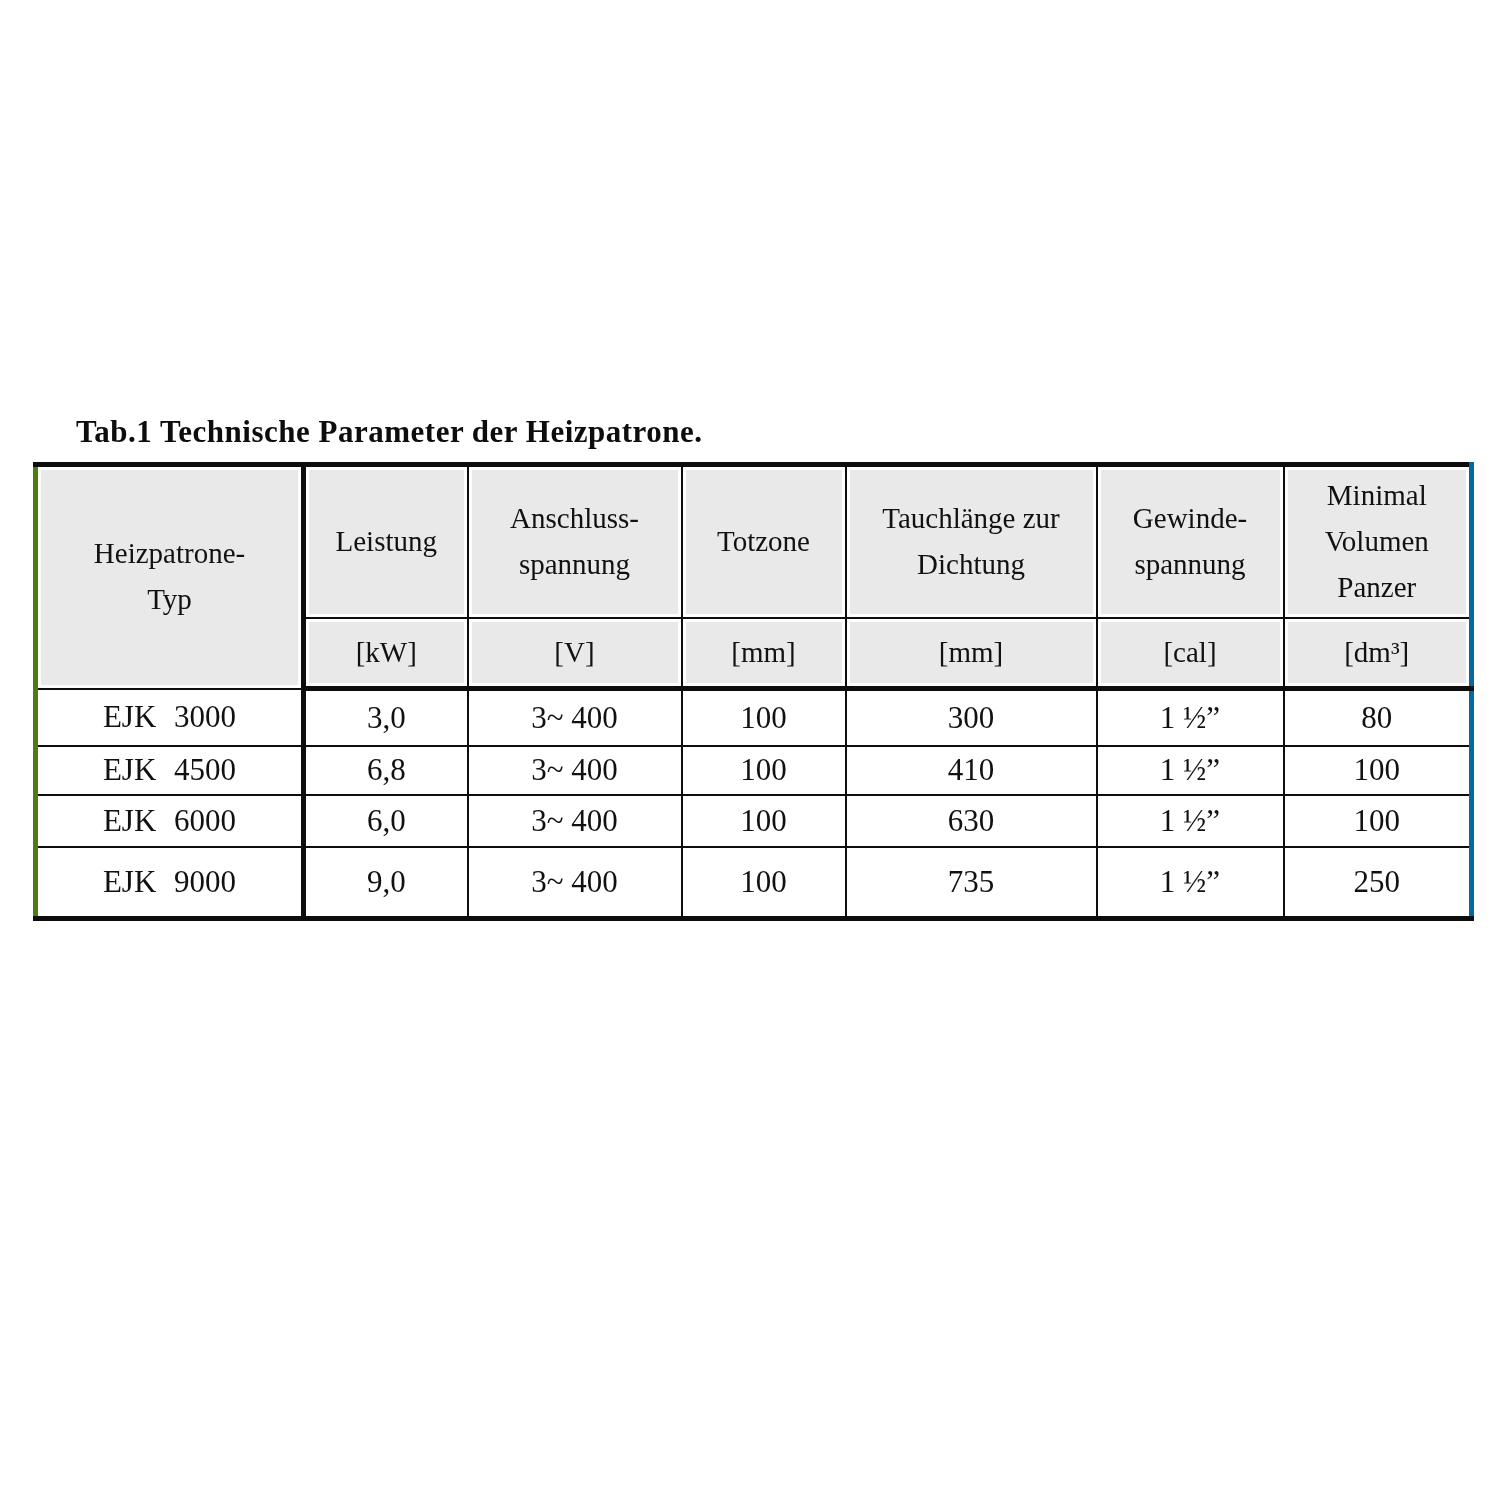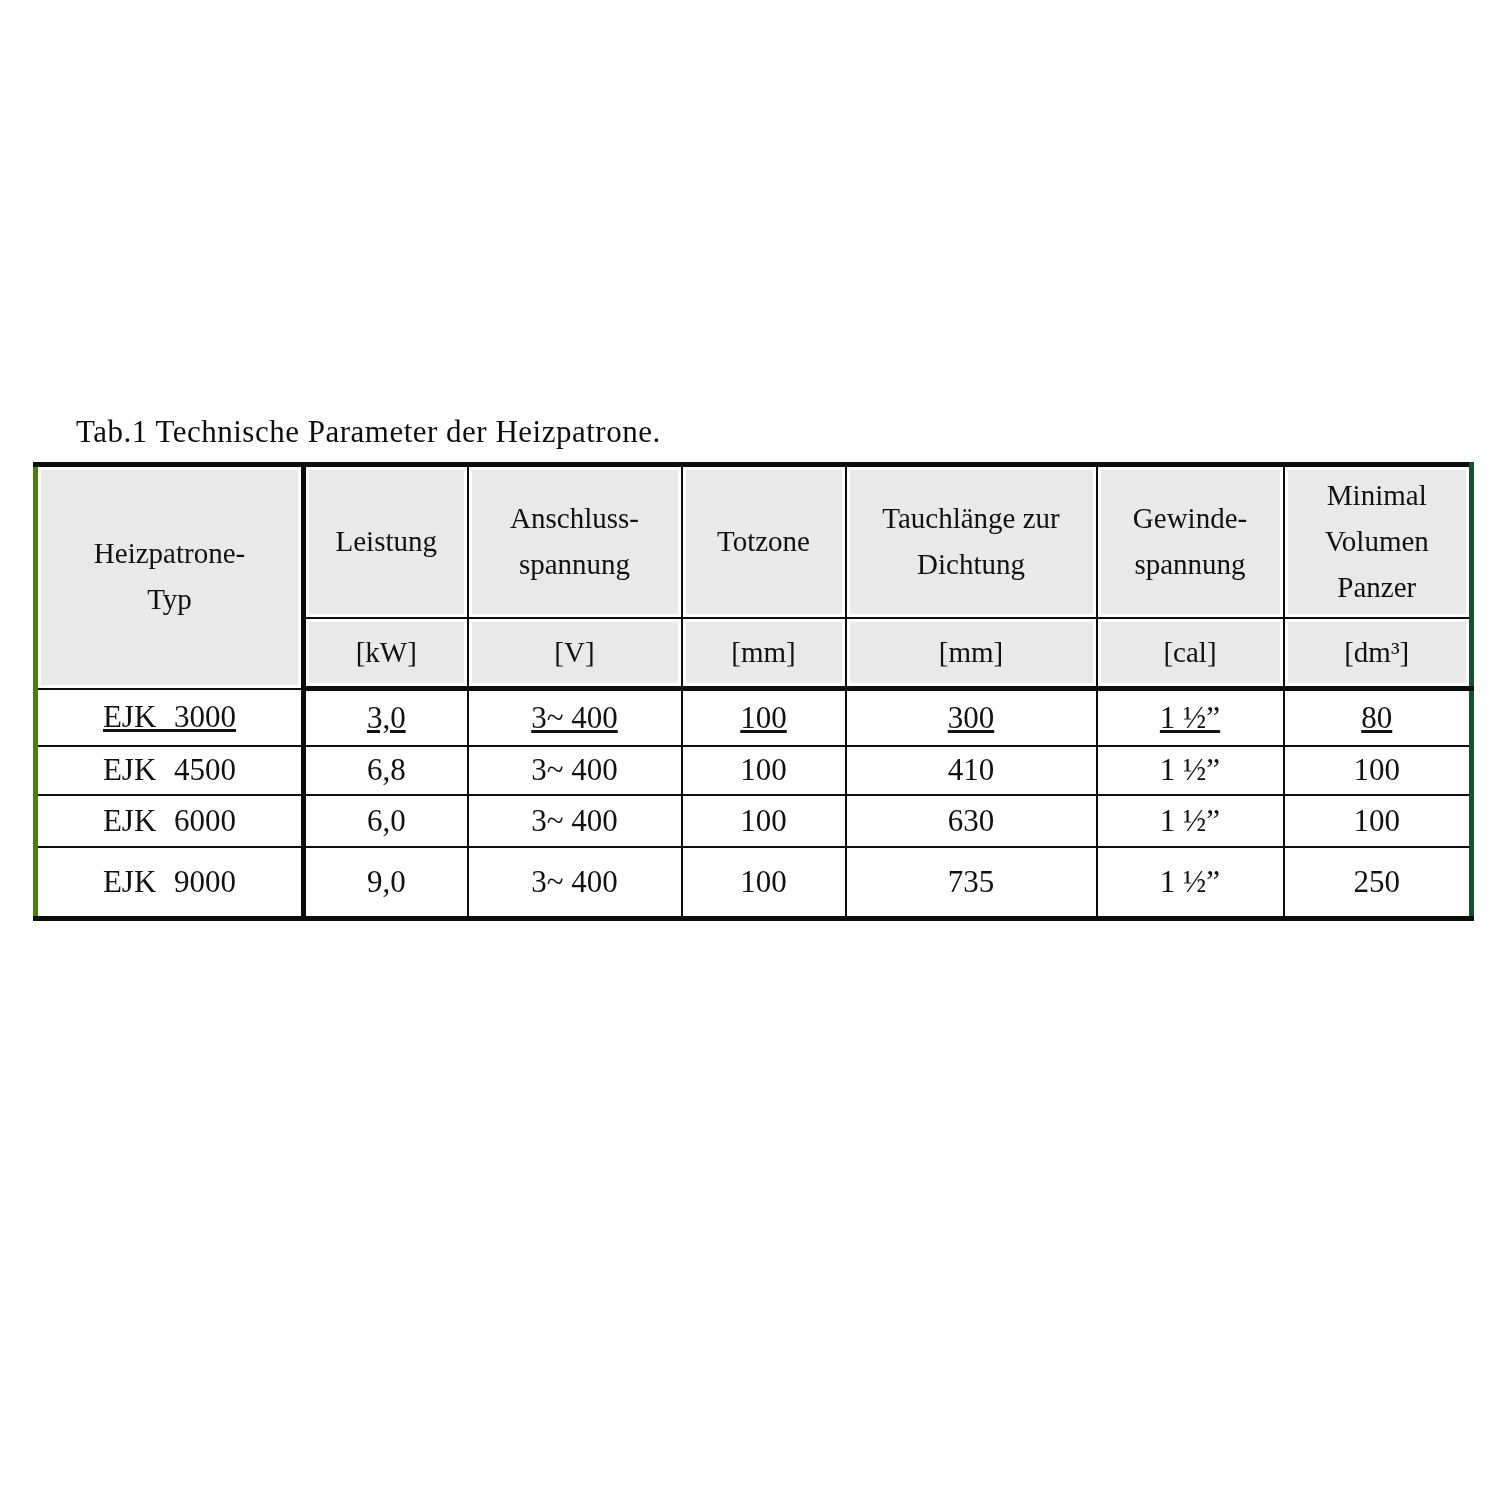--- a/index.html
+++ b/index.html
@@ -9,21 +9,21 @@
     height: 1500px;
     background: #ffffff;
     font-family: "Liberation Serif", "DejaVu Serif", serif;
     color: #111111;
   }
   .caption {
     position: absolute;
     left: 76px;
     top: 414px;
     font-size: 31px;
-    font-weight: normal;
+    font-weight: bold;
     letter-spacing: 0.5px;
     white-space: pre;
     color: #0d0d0d;
   }
   table.params {
     position: absolute;
     left: 33px;
     top: 462px;
     border-collapse: collapse;
     table-layout: fixed;
@@ -33,21 +33,21 @@
   table.params td {
     border: 2px solid #0d0d0d;
     text-align: center;
     vertical-align: middle;
     padding: 0 6px;
     overflow: hidden;
   }
   
   table.params { border: 5px solid #0d0d0d; }
   table.params tr td:first-child { border-left: 5px solid #4d7c0f; }
-  table.params tr td:last-child  { border-right: 5px solid #14532d; }
+  table.params tr td:last-child  { border-right: 5px solid #0369a1; }
   table.params tr.r-top td { border-top: 5px solid #0d0d0d; }
   table.params tr.r-last td { border-bottom: 5px solid #0d0d0d; }
   
   td.col-type { border-right: 5px solid #0d0d0d !important; }
   
   tr.units td, td.col-type { border-bottom: 5px solid #0d0d0d; }
 
   td.hcell {
     background: #e9e9e9;
     box-shadow: inset 0 0 0 3px #fdfdfd;
@@ -61,21 +61,21 @@
     font-size: 29px;
   }
   tr.data td {
     font-size: 31px;
     background: #ffffff;
   }
   tr.data td.col-type { word-spacing: 10px; }
 
   tr.h-labels { height: 153px; }
   tr.units    { height: 71px; }
-  tr.row0     { height: 57px; text-decoration: underline; }
+  tr.row0     { height: 57px; }
   tr.row1     { height: 49px; }
   tr.row2     { height: 52px; }
   tr.row3     { height: 72px; }
 </style>
 </head>
 <body>
 
 <div class="canvas">
 
   <div class="caption">Tab.1 Technische Parameter der Heizpatrone.</div>

